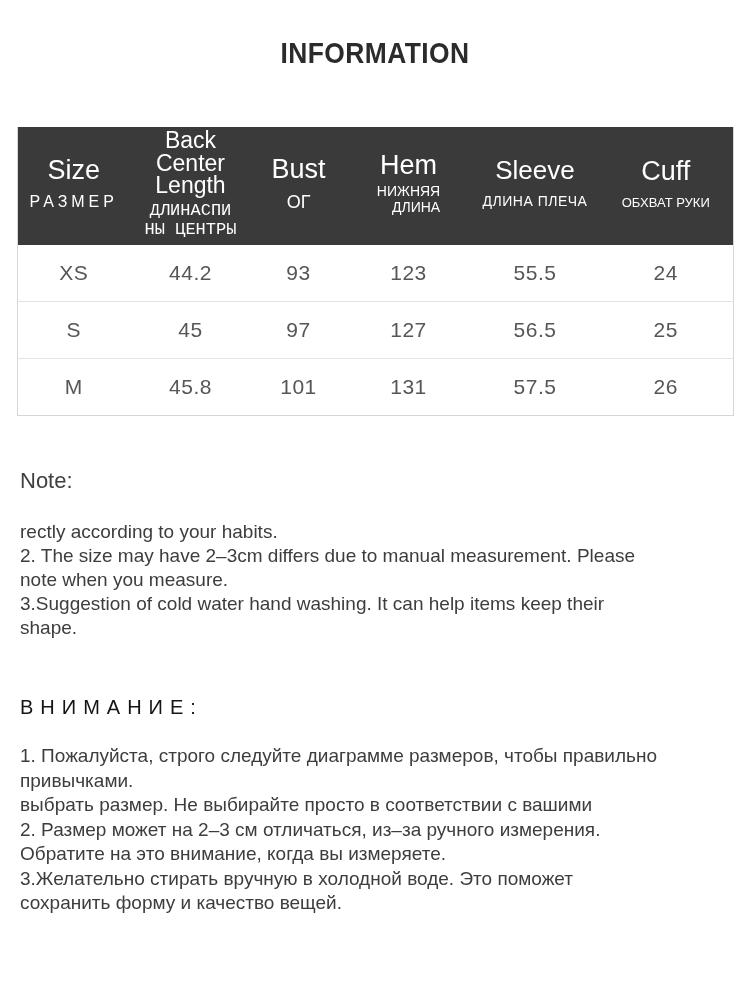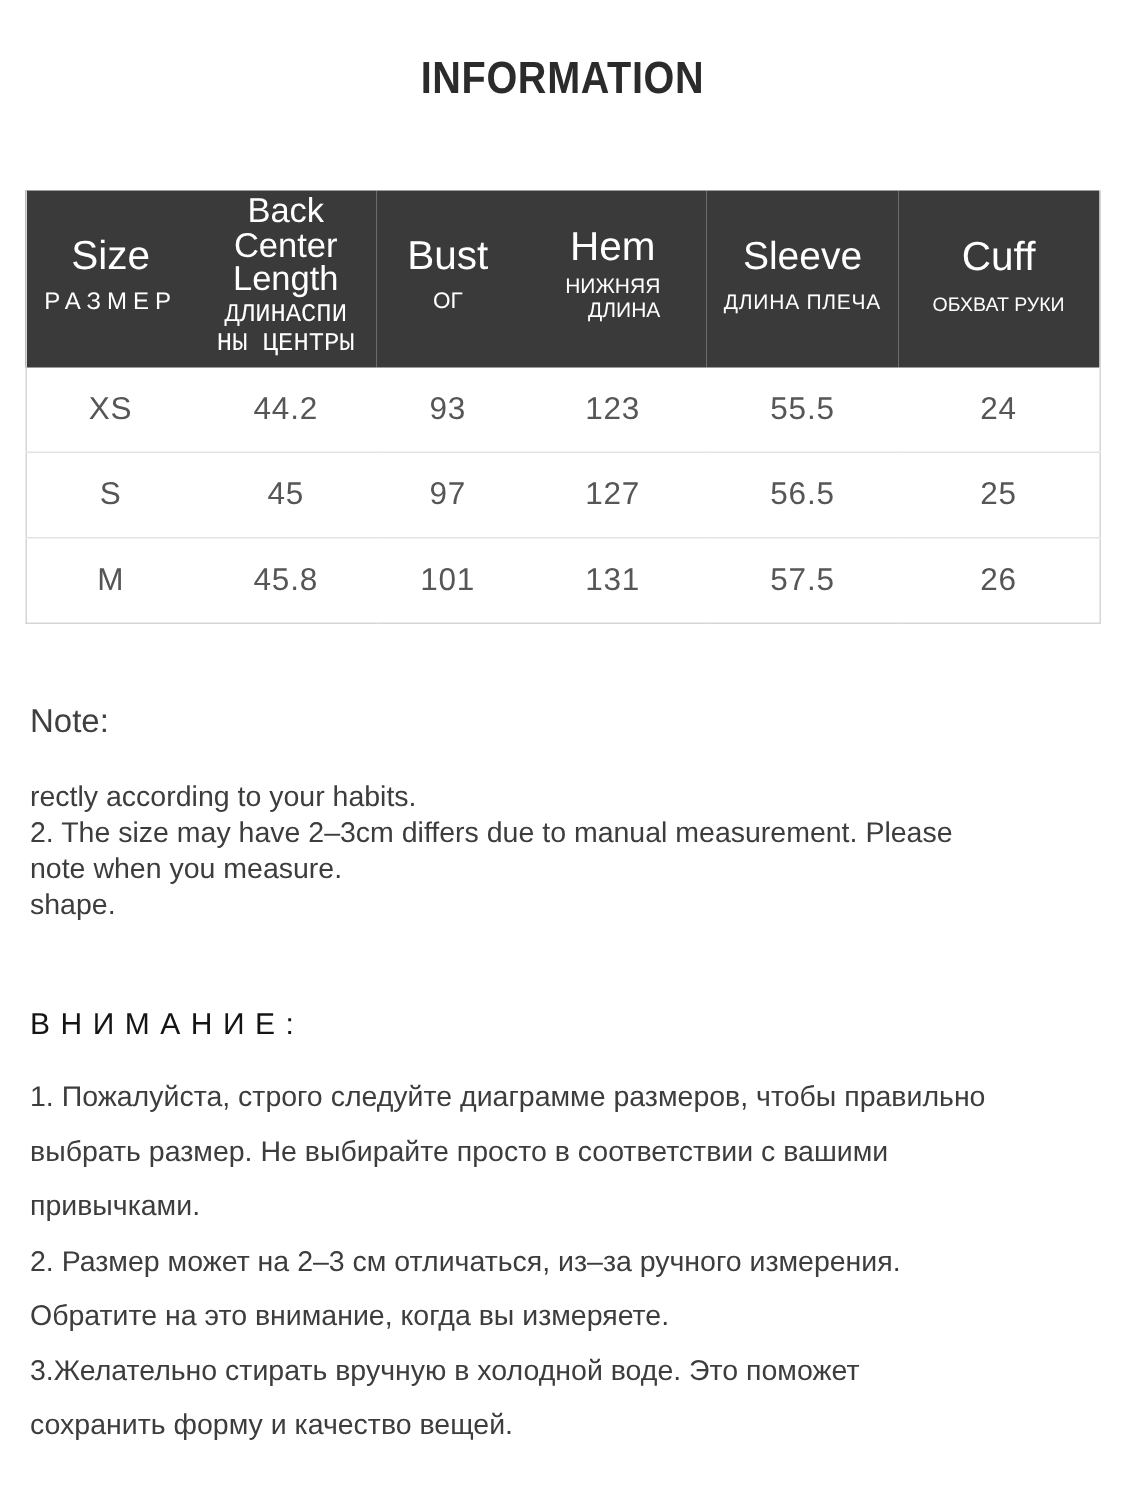--- a/index.html
+++ b/index.html
@@ -51,21 +51,21 @@
   th.col-bcl .h-en { font-size: 23px; line-height: 0.98; }
   th.col-sleeve .h-en { font-size: 26px; }
   .h-ru {
     margin-top: 7px;
     font-size: 14px;
     line-height: 1.12;
     white-space: pre-line;
   }
   th.col-size .h-ru { font-size: 16px; letter-spacing: 4px; margin-top: 9px; }
   th.col-bcl .h-ru { font-size: 17px; margin-top: 4px; font-family: Liberation Mono, monospace; }
-  th.col-bust .h-ru { font-size: 15px; margin-top: 9px; }
+  th.col-bust .h-ru { font-size: 18px; margin-top: 9px; }
   th.col-hem .h-ru { display: inline-block; text-align: right; margin-top: 5px; }
   th.col-sleeve .h-ru { margin-top: 11px; letter-spacing: 0.5px; text-align: center; }
   th.col-cuff .h-ru { font-size: 13px; margin-top: 11px; }
 
   tbody td {
     height: 57px;
     text-align: center;
     vertical-align: middle;
     font-size: 21px;
     color: #565656;
@@ -90,21 +90,21 @@
   }
 
   .attention-section { margin: 56px 20px 0 20px; }
   .attention-heading {
     margin: 0 0 25px 0;
     font-size: 20px;
     font-weight: 400;
     color: #141414;
     letter-spacing: 7px;
   }
-  .attention-section .text-line { line-height: 24.5px; margin-top: 12px; }
+  .attention-section .text-line { line-height: 24.5px; }
 </style>
 </head>
 <body>
 
 <div class="page">
 
   <h1 class="title">INFORMATION</h1>
 
   <table class="size-chart">
     <colgroup>
@@ -173,30 +173,31 @@
       </tr>
     </tbody>
   </table>
 
   <section class="note-section">
     <h2 class="note-heading">Note:</h2>
     <div>
       <div class="text-line">rectly according to your habits.</div>
       <div class="text-line">2. The size may have 2–3cm differs due to manual measurement. Please</div>
       <div class="text-line">note when you measure.</div>
+      <div class="text-line">3.Suggestion of cold water hand washing. It can help items keep their</div>
       <div class="text-line">shape.</div>
     </div>
   </section>
 
   <section class="attention-section">
     <h2 class="attention-heading">ВНИМАНИЕ:</h2>
     <div>
       <div class="text-line">1. Пожалуйста, строго следуйте диаграмме размеров, чтобы правильно</div>
+      <div class="text-line">привычками.</div>
       <div class="text-line">выбрать размер. Не выбирайте просто в соответствии с вашими</div>
-      <div class="text-line">привычками.</div>
       <div class="text-line">2. Размер может на 2–3 см отличаться, из–за ручного измерения.</div>
       <div class="text-line">Обратите на это внимание, когда вы измеряете.</div>
       <div class="text-line">3.Желательно стирать вручную в холодной воде. Это поможет</div>
       <div class="text-line">сохранить форму и качество вещей.</div>
     </div>
   </section>
 
 </div>
 
 </body></html>

